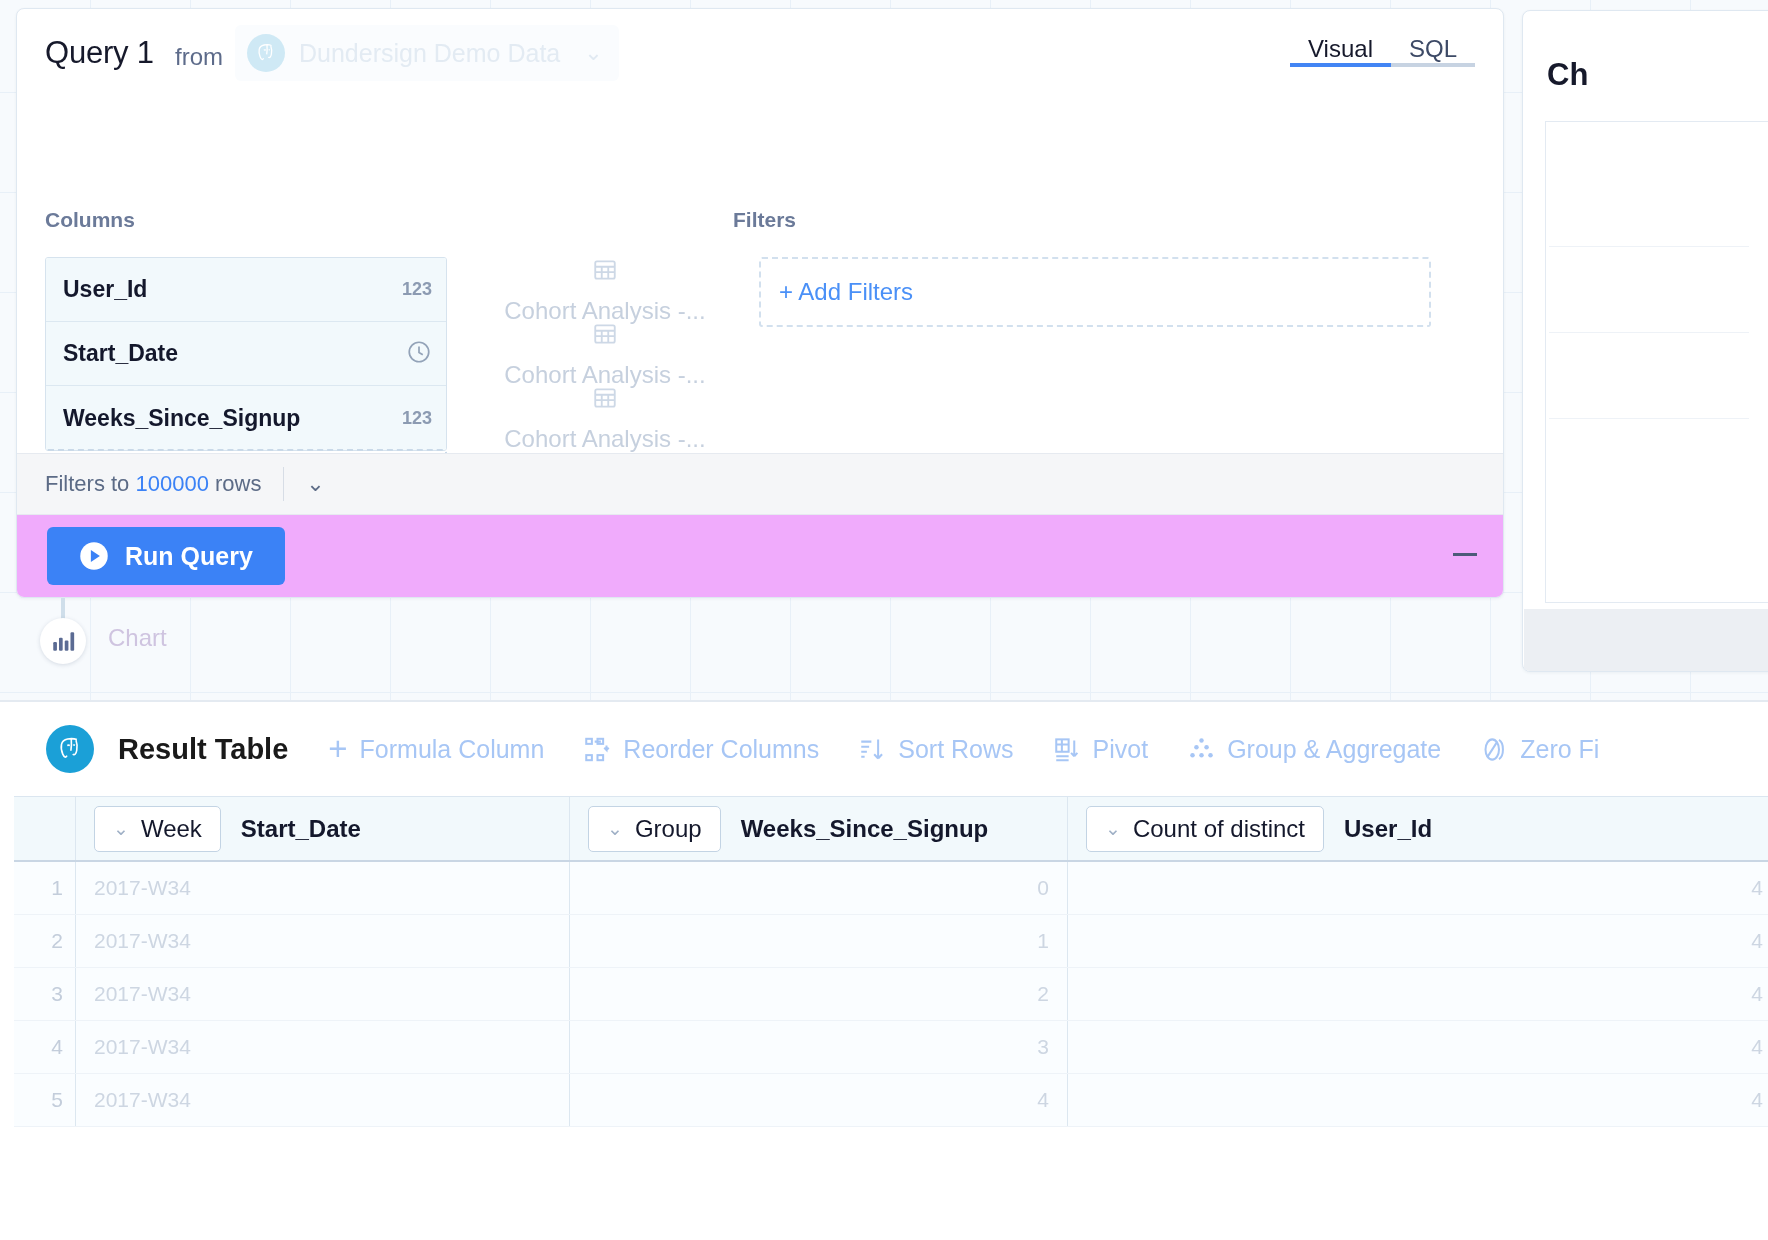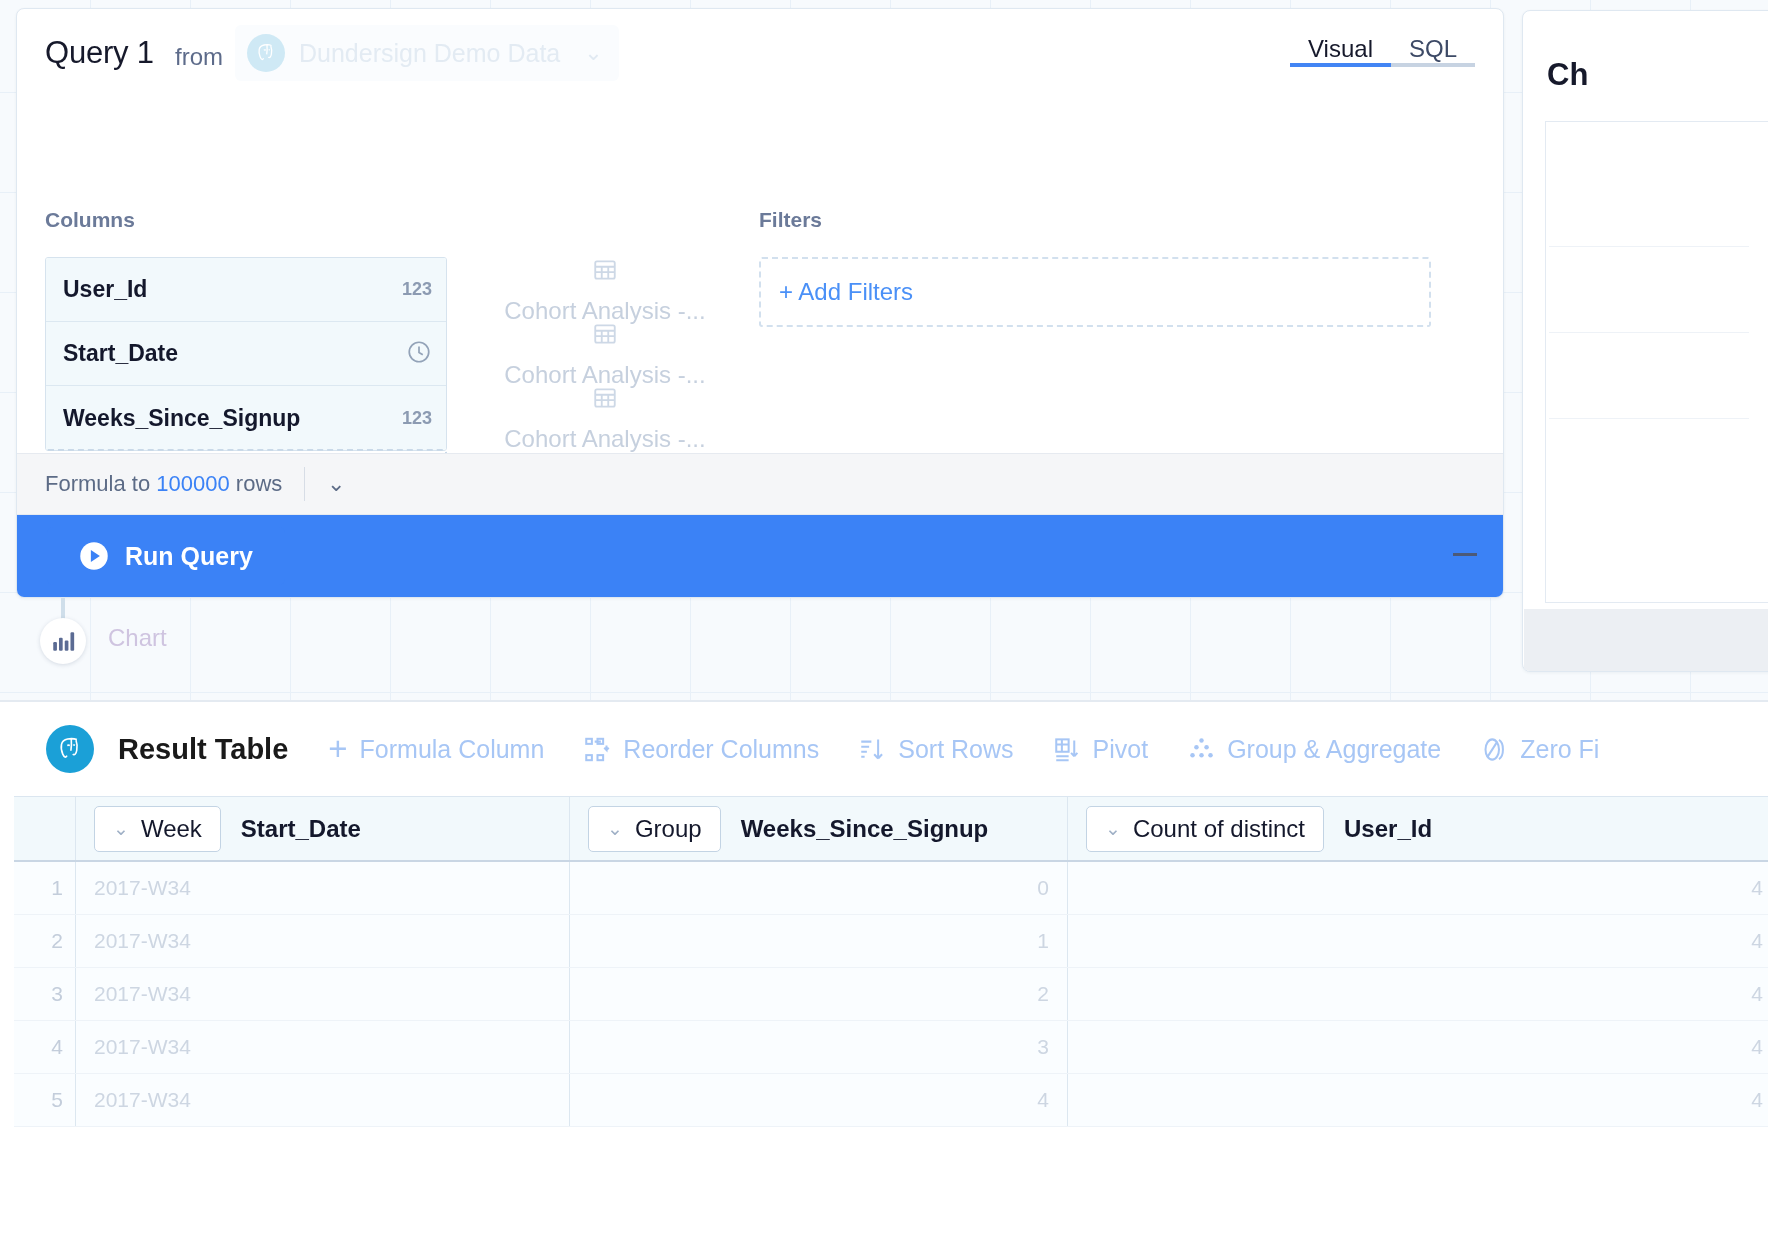--- a/index.html
+++ b/index.html
@@ -65,21 +65,21 @@
   }
   .tab.active { color: #16192b; border-bottom-color: #4285f4; }
   .tab.inactive { border-bottom-color: #c7d3e2; }
 
   
   .qbody { position: relative; height: 358px; }
   .sec-label {
     position: absolute; font-size: 21px; font-weight: 600; color: #6b7a99;
   }
   #lbl-columns { left: 28px; top: 113px; }
-  #lbl-filters { left: 742px; top: 113px; }
+  #lbl-filters { left: 716px; top: 113px; }
 
   .col-list {
     position: absolute; left: 28px; top: 162px; width: 402px;
     border: 1px solid #d6e3ee;
     border-radius: 3px;
     overflow: hidden;
   }
   .col-row {
     display: flex; align-items: center; justify-content: space-between;
     height: 64px; padding: 0 14px 0 17px;
@@ -135,21 +135,21 @@
   .sort-kw { color: #8a5fb0; }
   .sort-field { color: #5c6b86; font-weight: 700; }
   .sort-dir { color: #a08bc0; }
   .limit-wrap { display: flex; align-items: center; height: 100%; }
   .limit-text { font-size: 22px; color: #5c6b86; padding-right: 22px; }
   .limit-num { color: #3b82f6; }
   .limit-div { width: 1px; height: 34px; background: #d7dde6; }
   .limit-chev { width: 62px; text-align: center; font-size: 22px; color: #5c6b86; cursor: pointer; }
 
   
-  .runbar { position: absolute; left: 0; right: 0; top: 506px; height: 84px; background: #3b82f6; }
+  .runbar { position: absolute; left: 0; right: 0; top: 506px; height: 84px; background: #f0abfc; }
   .run-btn {
     position: absolute; left: 30px; top: 12px;
     width: 238px; height: 58px; border-radius: 6px;
     background: #3b82f6; color: #fff;
     display: flex; align-items: center; gap: 16px;
     padding-left: 32px; font-size: 25px; font-weight: 600;
     border: none; cursor: pointer;
     font-family: "Liberation Sans", sans-serif;
   }
   .play-ico { width: 30px; height: 30px; }
@@ -321,21 +321,21 @@
       </div>
 
       <div class="add-filters">
         <span class="add-filters-txt">+ Add Filters</span>
       </div>
     </div>
 
     <div class="sortbar">
       <div class="limit-wrap">
         <div class="limit-text">
-          <span>Formula to</span>
+          <span>Filters to</span>
           <span class="limit-num">100000</span>
           <span>rows</span>
         </div>
         <div class="limit-div"></div>
         <div class="limit-chev">⌄</div>
       </div>
     </div>
 
     <div class="runbar">
       <button class="run-btn">

